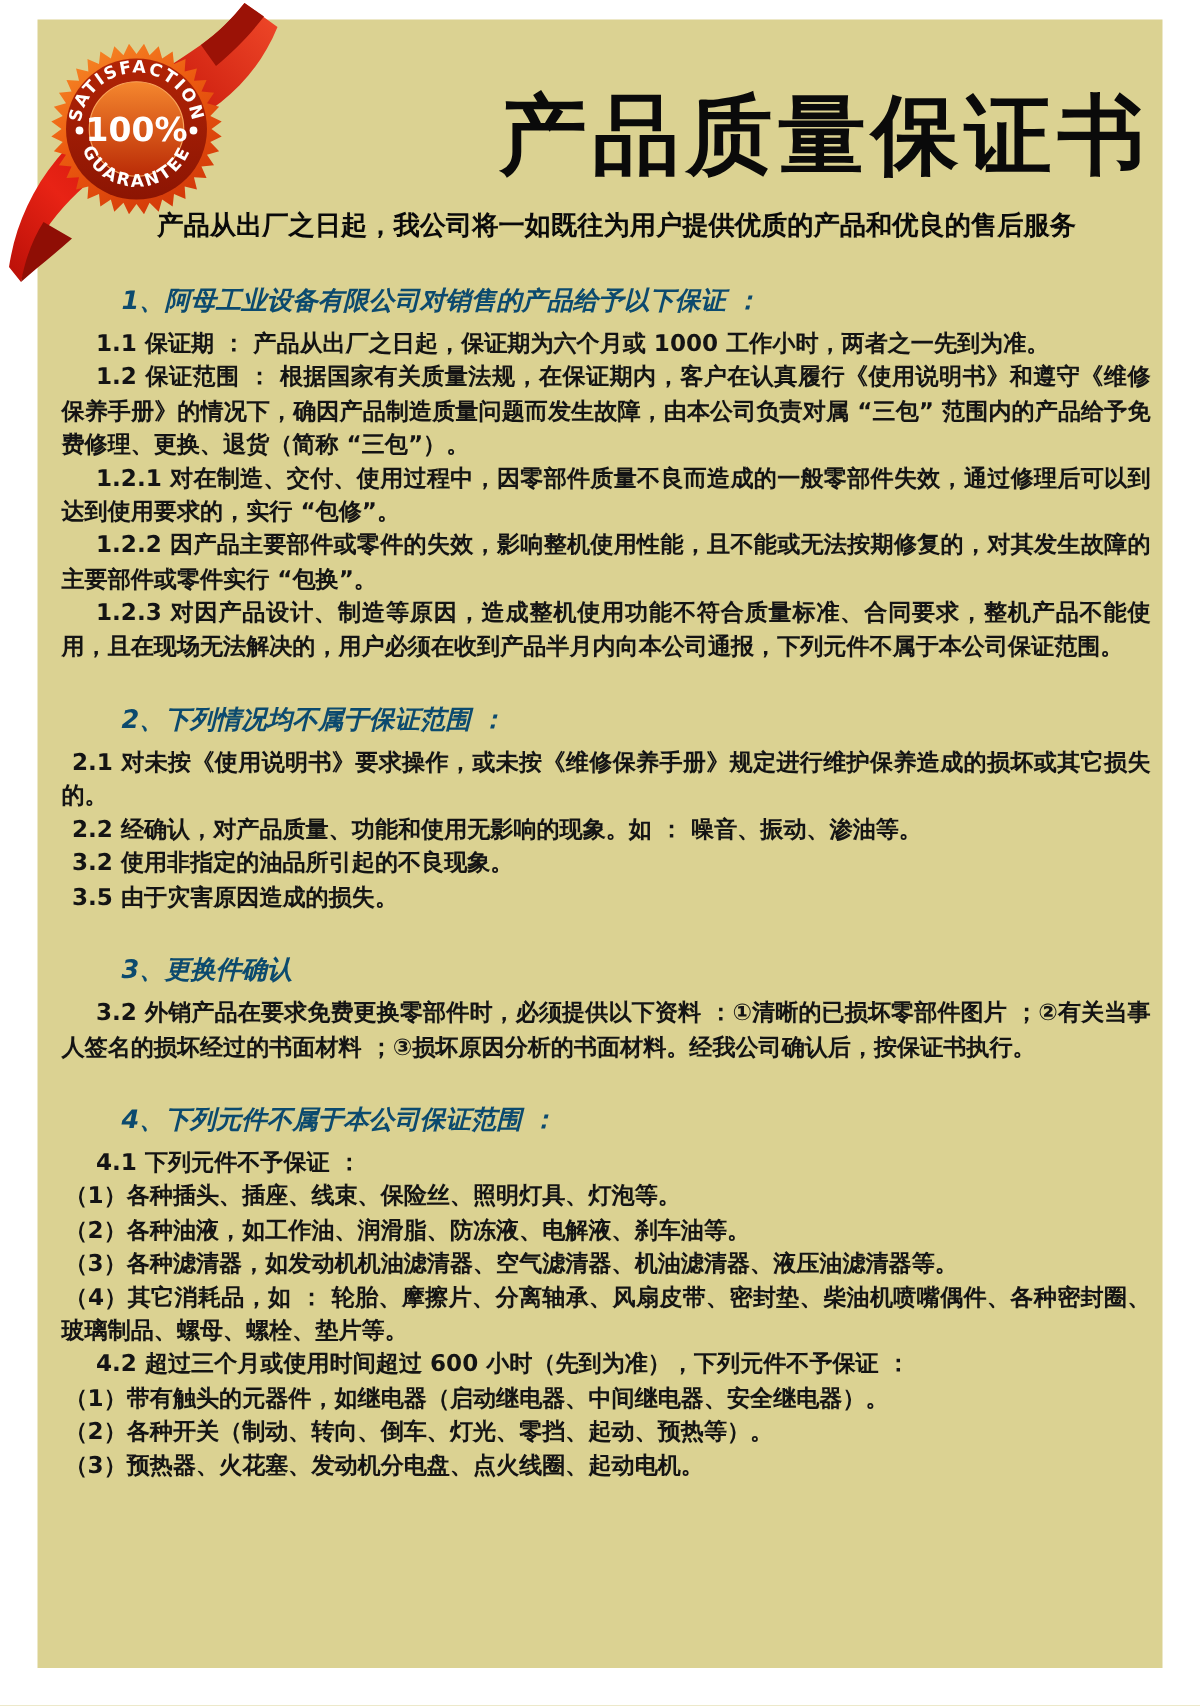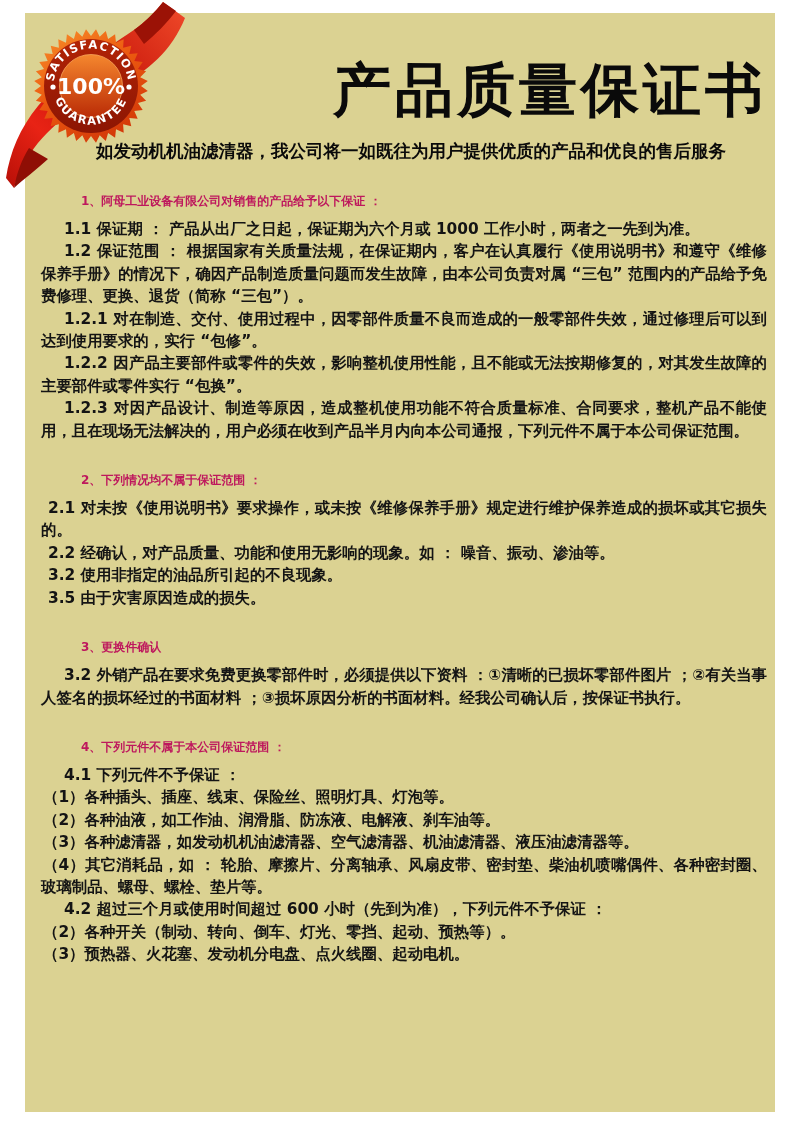--- a/index.html
+++ b/index.html
@@ -49,25 +49,26 @@
     white-space: nowrap;
   }
   .doc {
     font-size: 15.4px;
     line-height: 22.4px;
     font-weight: 600;
     text-align: justify;
   }
   .doc p { margin: 0; }
   .sec-h {
-    font-size: 12px;
+    font-size: 17px;
     line-height: 25px;
     font-weight: 800;
     margin: 26px 0 0 40px !important;
-    color: #be185d;
+    color: #0c4a6e;
+    font-style: italic;
   }
   .sec-body { margin-top: 4px !important; }
   .ind  { text-indent: 23px; }   
   .sm   { text-indent: 7px;  }   
   .br   { text-indent: 2px;  }   
 </style>
 </head>
 <body>
 
 <div class="sheet"></div>
@@ -120,21 +121,21 @@
   <text font-size="11.5" font-weight="bold" fill="#ffffff" letter-spacing="1.6" font-family="DejaVu Sans, Liberation Sans, sans-serif">
     <textPath href="#arcBot" startOffset="50%" text-anchor="middle">GUARANTEE</textPath>
   </text>
   <text x="85" y="92" text-anchor="middle" font-size="22" font-weight="bold" fill="#ffffff" font-family="DejaVu Sans, Liberation Sans, sans-serif">100%</text>
   <circle cx="47" cy="85" r="2.6" fill="#ffffff"></circle>
   <circle cx="123" cy="85" r="2.6" fill="#ffffff"></circle>
 </svg>
 
 <div class="content">
   <div class="title">产品质量保证书</div>
-  <div class="intro">如发动机机油滤清器，我公司将一如既往为用户提供优质的产品和优良的售后服务</div>
+  <div class="intro">产品从出厂之日起，我公司将一如既往为用户提供优质的产品和优良的售后服务</div>
 
   <div class="doc">
 
     <div>
       <p class="sec-h">1、阿母工业设备有限公司对销售的产品给予以下保证 ：</p>
       <div class="sec-body">
         <p class="ind">1.1 保证期 ： 产品从出厂之日起，保证期为六个月或 1000 工作小时，两者之一先到为准。</p>
         <p class="ind">1.2 保证范围 ： 根据国家有关质量法规，在保证期内，客户在认真履行《使用说明书》和遵守《维修保养手册》的情况下，确因产品制造质量问题而发生故障，由本公司负责对属 “三包” 范围内的产品给予免费修理、更换、退货（简称 “三包”）。</p>
         <p class="ind">1.2.1 对在制造、交付、使用过程中，因零部件质量不良而造成的一般零部件失效，通过修理后可以到达到使用要求的，实行 “包修”。</p>
         <p class="ind">1.2.2 因产品主要部件或零件的失效，影响整机使用性能，且不能或无法按期修复的，对其发生故障的主要部件或零件实行 “包换”。</p>
@@ -161,19 +162,20 @@
 
     <div>
       <p class="sec-h">4、下列元件不属于本公司保证范围 ：</p>
       <div class="sec-body">
         <p class="ind">4.1 下列元件不予保证 ：</p>
         <p class="br">（1）各种插头、插座、线束、保险丝、照明灯具、灯泡等。</p>
         <p class="br">（2）各种油液，如工作油、润滑脂、防冻液、电解液、刹车油等。</p>
         <p class="br">（3）各种滤清器，如发动机机油滤清器、空气滤清器、机油滤清器、液压油滤清器等。</p>
         <p class="br">（4）其它消耗品，如 ： 轮胎、摩擦片、分离轴承、风扇皮带、密封垫、柴油机喷嘴偶件、各种密封圈、玻璃制品、螺母、螺栓、垫片等。</p>
         <p class="ind">4.2 超过三个月或使用时间超过 600 小时（先到为准），下列元件不予保证 ：</p>
+        <p class="br">（1）带有触头的元器件，如继电器（启动继电器、中间继电器、安全继电器）。</p>
         <p class="br">（2）各种开关（制动、转向、倒车、灯光、零挡、起动、预热等）。</p>
         <p class="br">（3）预热器、火花塞、发动机分电盘、点火线圈、起动电机。</p>
       </div>
     </div>
 
   </div>
 </div>
 
 </body></html>

